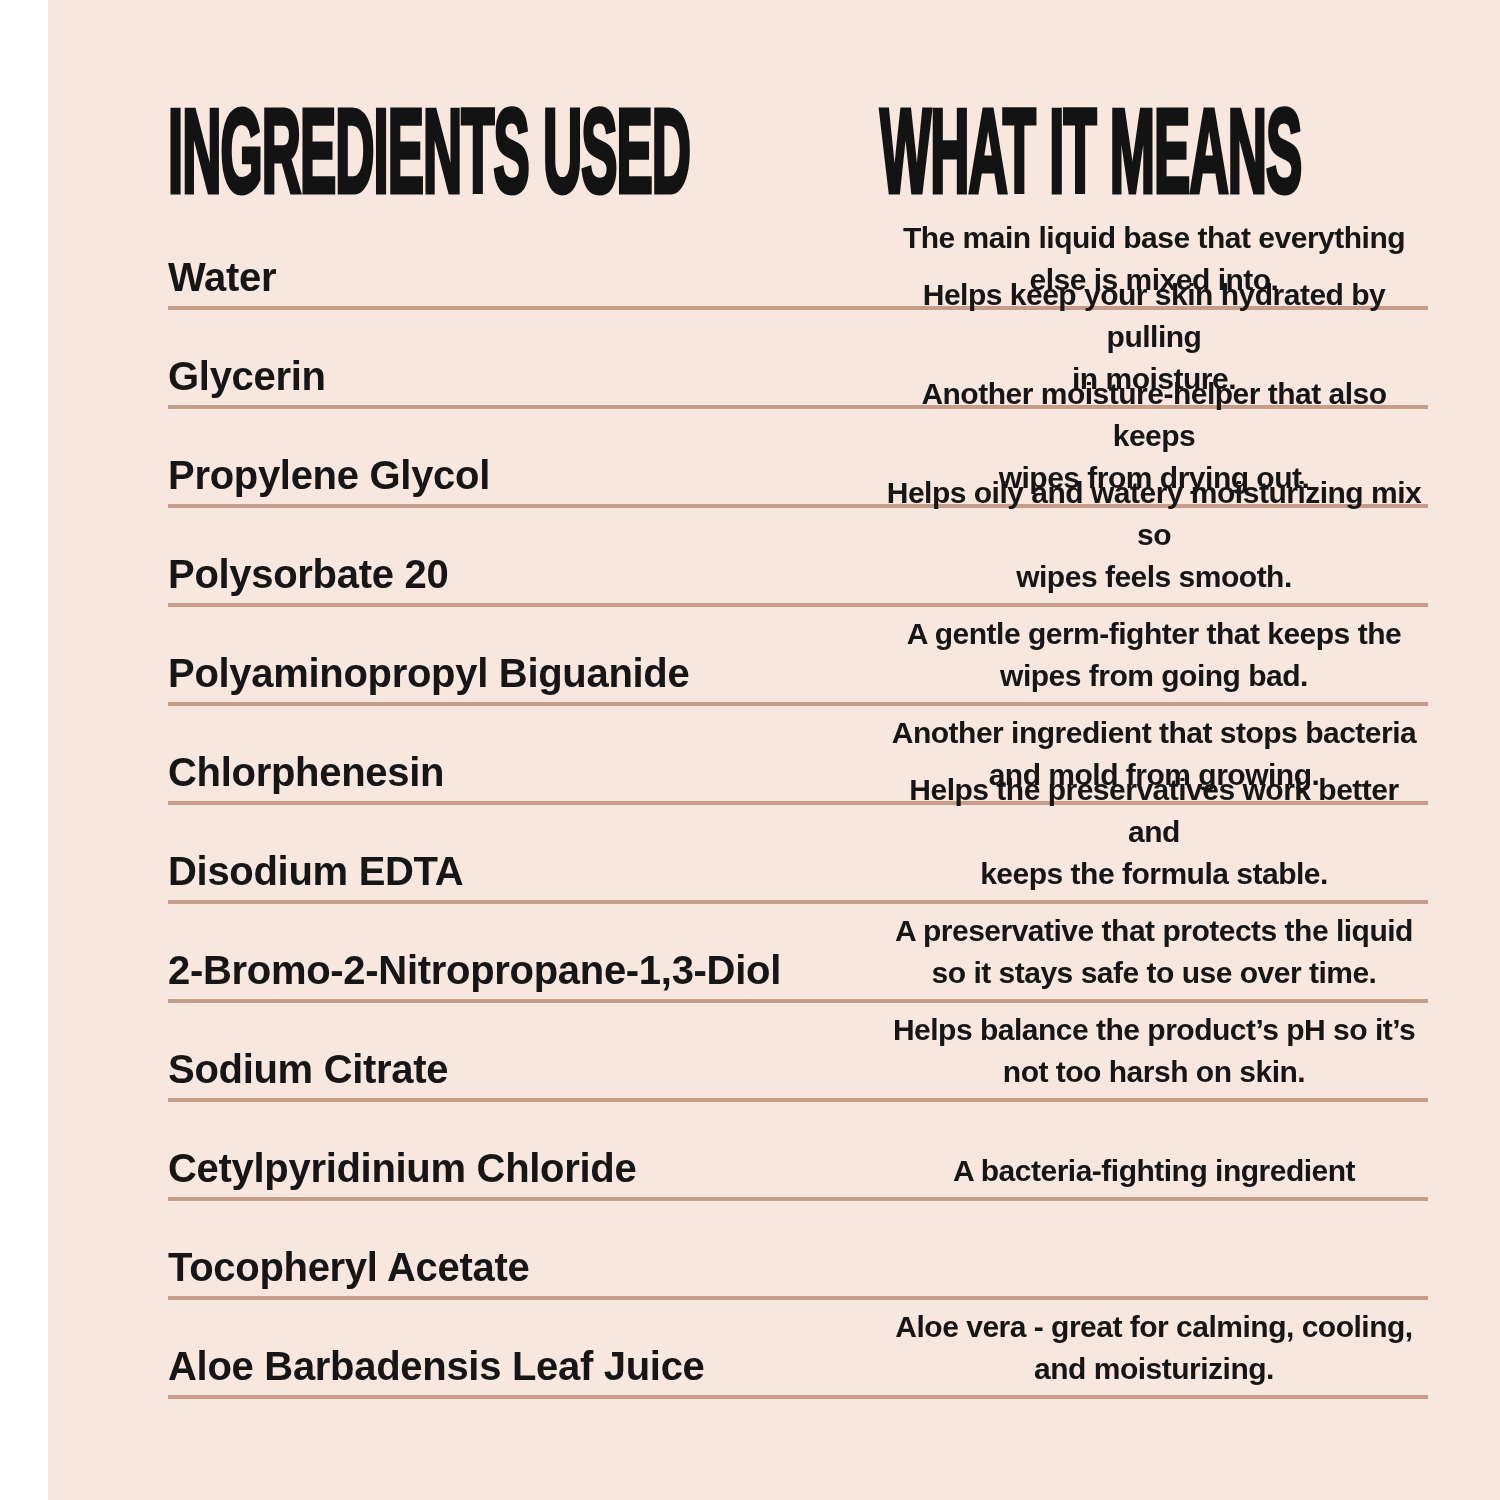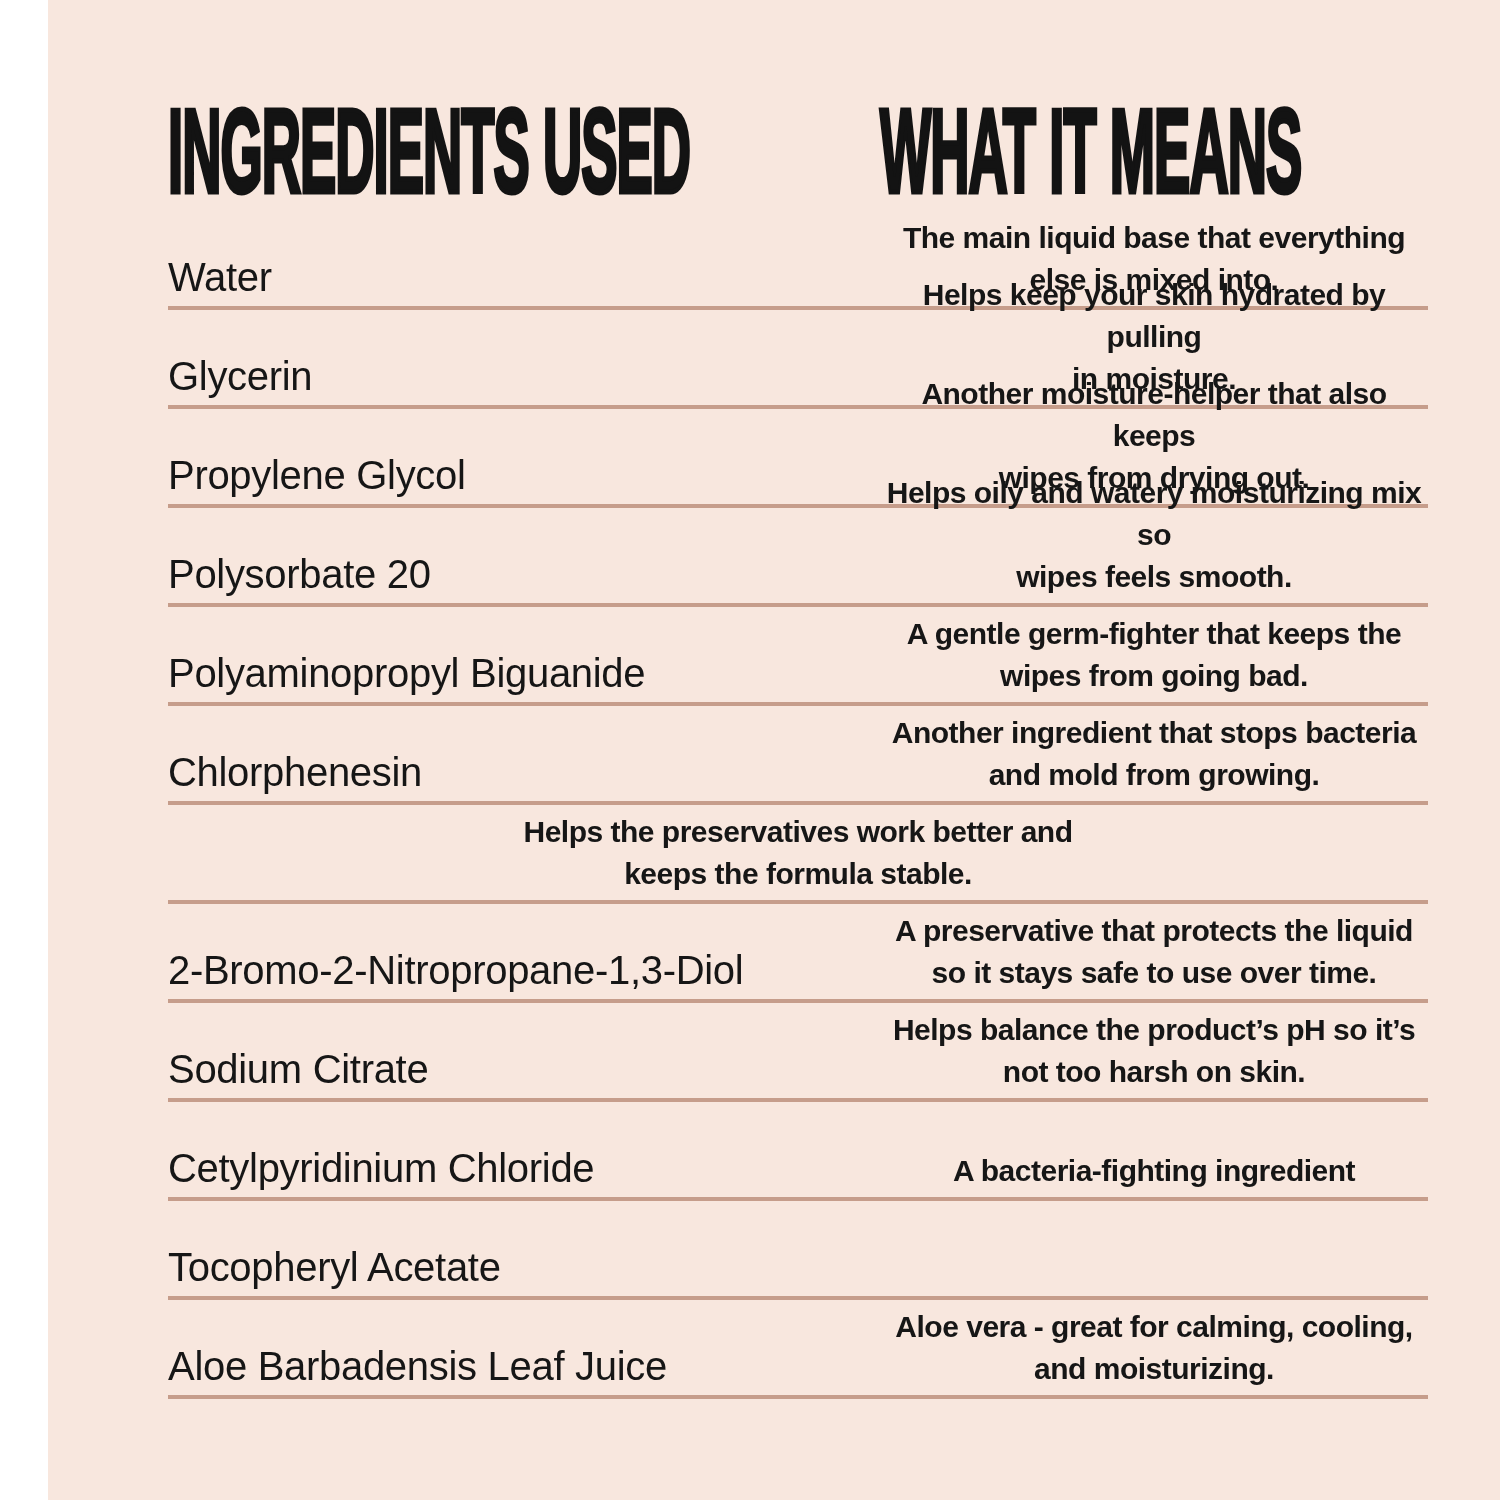--- a/index.html
+++ b/index.html
@@ -50,21 +50,21 @@
     display: flex;
     align-items: flex-end;
     height: 99px;
     border-bottom: 4px solid var(--line);
   }
   .row.first { height: 111px; }
 
   .cell-ingredient {
     width: 712px;
     font-size: 40px;
-    font-weight: 400;
+    font-weight: 700;
     letter-spacing: -0.3px;
     padding-bottom: 6px;
     color: var(--ink);
     white-space: nowrap;
   }
 
   .cell-meaning {
     flex: 1;
     font-size: 30px;
     font-weight: 700;
@@ -115,20 +115,21 @@
       <div class="cell-ingredient">Polyaminopropyl Biguanide</div>
       <div class="cell-meaning">A gentle germ-fighter that keeps the
 wipes from going bad.</div>
     </div>
     <div class="row">
       <div class="cell-ingredient">Chlorphenesin</div>
       <div class="cell-meaning">Another ingredient that stops bacteria
 and mold from growing.</div>
     </div>
     <div class="row">
+      <div class="cell-ingredient">Disodium EDTA</div>
       <div class="cell-meaning">Helps the preservatives work better and
 keeps the formula stable.</div>
     </div>
     <div class="row">
       <div class="cell-ingredient">2-Bromo-2-Nitropropane-1,3-Diol</div>
       <div class="cell-meaning">A preservative that protects the liquid
 so it stays safe to use over time.</div>
     </div>
     <div class="row">
       <div class="cell-ingredient">Sodium Citrate</div>

